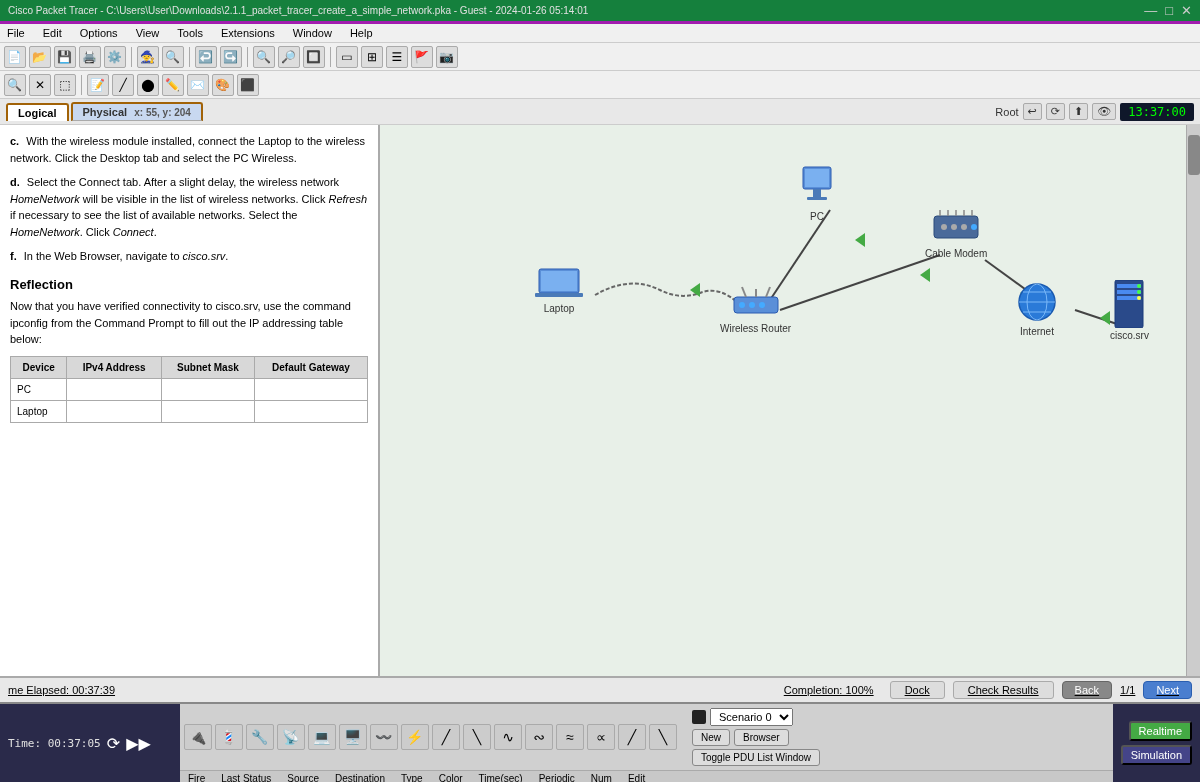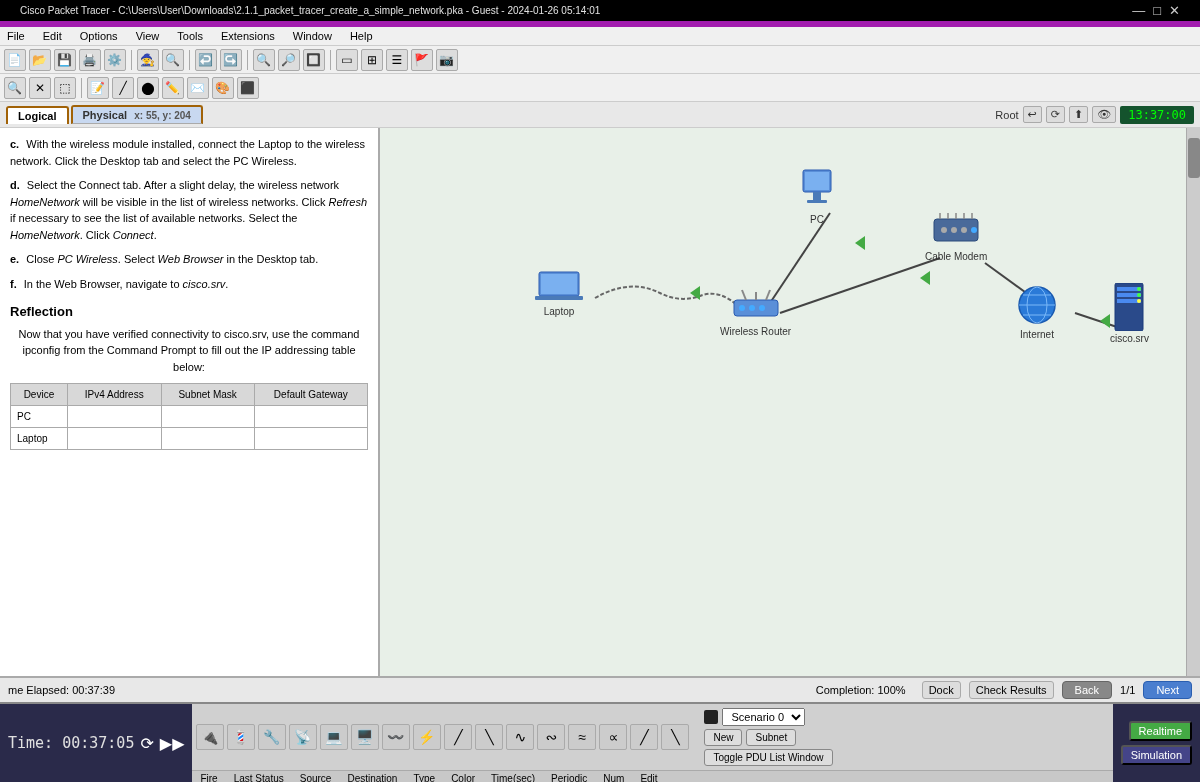--- a/index.html
+++ b/index.html
@@ -1,27 +1,27 @@
 <!DOCTYPE html>
 <html><head>
   <meta charset="utf-8">
   <style>
     * { margin: 0; padding: 0; box-sizing: border-box; }
     body { width: 1200px; height: 782px; overflow: hidden; background: #1a1a2e; font-family: 'Segoe UI', Arial, sans-serif; font-size: 11px; }
 
     
     .title-bar {
-      background: #000000;
+      background: #15803d;
       color: #e0e0e0;
-      padding: 3px 20px;
+      padding: 3px 8px;
       font-size: 11px;
       display: flex;
       align-items: center;
       justify-content: space-between;
-      border-bottom: 6px solid #a21caf;
+      border-bottom: 3px solid #a21caf;
     }
     .title-bar-controls { display: flex; gap: 8px; }
     .title-btn { color: #ccc; cursor: pointer; font-size: 13px; }
 
     
     .menu-bar {
       background: #f0f0f0;
       display: flex;
       align-items: center;
       padding: 2px 4px;
@@ -70,21 +70,21 @@
       font-size: 11px;
       font-weight: bold;
       margin-right: 2px;
     }
     .mode-tab.logical { background: #fff; border-bottom: none; color: #000; }
     .mode-tab.physical { background: #c8d8f0; border-bottom: 1px solid #aaa; color: #333; }
     .mode-coords { font-size: 10px; color: #555; margin-left: 4px; }
     .mode-tabs-spacer { flex: 1; }
     .root-area { display: flex; align-items: center; gap: 4px; font-size: 11px; color: #333; }
     .root-btn { background: #ddd; border: 1px solid #aaa; border-radius: 2px; padding: 1px 4px; cursor: pointer; font-size: 11px; }
-    .time-display { background: #14532d; color: #0f0; padding: 2px 8px; font-size: 12px; font-family: monospace; border-radius: 2px; }
+    .time-display { background: #0f172a; color: #0f0; padding: 2px 8px; font-size: 12px; font-family: monospace; border-radius: 2px; }
 
     
     .left-panel {
       width: 380px;
       background: #fff;
       border-right: 2px solid #aaa;
       overflow-y: auto;
       padding: 8px 10px;
       font-size: 11px;
       line-height: 1.5;
@@ -96,21 +96,21 @@
 
     .reflection-title { font-weight: bold; font-size: 13px; margin: 10px 0 4px; }
 
     
     .addr-table { width: 100%; border-collapse: collapse; margin-top: 8px; }
     .addr-table th, .addr-table td {
       border: 1px solid #aaa;
       padding: 3px 6px;
       font-size: 10px;
     }
-    .addr-table th { background: #d8d8d8; font-weight: normal; text-align: center; }
+    .addr-table th { background: #d8d8d8; font-weight: bold; text-align: center; }
     .addr-table td { background: #fff; }
 
     
     .right-panel {
       flex: 1;
       background: #e8f0e8;
       position: relative;
       overflow: hidden;
     }
     .scrollbar-right {
@@ -156,21 +156,21 @@
     .nav-btn {
       background: #4a7ecf;
       color: #fff;
       border: 1px solid #2a5eb0;
       border-radius: 4px;
       padding: 2px 12px;
       cursor: pointer;
       font-size: 11px;
     }
     .nav-btn.back { background: #888; border-color: #666; }
-    .dock-btn { background: #ddd; border: 1px solid #aaa; border-radius: 3px; padding: 2px 6px; cursor: pointer; font-size: 11px; }
+    .dock-btn { background: #ddd; border: 1px solid #aaa; border-radius: 3px; padding: 2px 14px; cursor: pointer; font-size: 11px; }
     .play-btn { color: #fff; font-size: 16px; cursor: pointer; }
     .realtime-btn, .sim-btn {
       padding: 2px 8px;
       border-radius: 3px;
       font-size: 11px;
       cursor: pointer;
     }
     .realtime-btn { background: #4a4; color: #fff; margin-left: auto; }
     .sim-btn { background: #448; color: #fff; }
     .dev-icon-btn {
@@ -296,34 +296,28 @@
         <span class="instruction-letter">c.</span>
         <span>With the wireless module installed, connect the Laptop to the wireless network. Click the Desktop tab and select the PC Wireless.</span>
       </div>
       <div class="instruction-item">
         <span class="instruction-letter">d.</span>
         <span>
           Select the Connect tab. After a slight delay, the wireless network <span class="highlight">HomeNetwork</span> will be visible in the list of wireless networks. Click <span class="highlight">Refresh</span> if necessary to see the list of available networks. Select the <span class="highlight">HomeNetwork</span>. Click <span class="highlight">Connect</span>.
         </span>
       </div>
       <div class="instruction-item">
-        <span class="instruction-letter">e.</span>
-        <span>
-          Close <span class="highlight">PC Wireless</span>. Select <span class="highlight">Web Browser</span> in the Desktop tab.
-        </span>
-      </div>
-      <div class="instruction-item">
         <span class="instruction-letter">f.</span>
         <span>
           In the Web Browser, navigate to <span class="highlight">cisco.srv</span>.
         </span>
       </div>
 
       <div class="reflection-title">Reflection</div>
-      <div style="margin-bottom:8px;text-align:center;">Now that you have verified connectivity to cisco.srv, use the command ipconfig from the Command Prompt to fill out the IP addressing table below:</div>
+      <div style="margin-bottom:8px;">Now that you have verified connectivity to cisco.srv, use the command ipconfig from the Command Prompt to fill out the IP addressing table below:</div>
 
       <table class="addr-table">
         <thead>
           <tr>
             <th>Device</th>
             <th>IPv4 Address</th>
             <th>Subnet Mask</th>
             <th>Default Gateway</th>
           </tr>
         </thead>
@@ -448,37 +442,37 @@
         <div class="device-label">cisco.srv</div>
       </div>
 
       <div class="scrollbar-right">
         <div class="scrollbar-thumb"></div>
       </div>
     </div>
   </div>
 
   <div style="background:#e8e8e8; border-top:2px solid #aaa; padding:3px 8px;">
-    <div style="display:flex; align-items:center; gap:8px; font-size:11px;">
+    <div style="display:flex; align-items:center; gap:8px; font-size:11px;text-decoration:underline;">
       <span>me Elapsed: 00:37:39</span>
       <span style="flex:1"></span>
       <span style="margin-right:8px;padding-left:32px;">Completion: 100%</span>
       <button class="dock-btn">Dock</button>
       <button class="dock-btn">Check Results</button>
       <button class="nav-btn back">Back</button>
       <span>1/1</span>
       <button class="nav-btn">Next</button>
     </div>
   </div>
 
   <div style="display:flex; height:80px; background:#d8d8d8; border-top:2px solid #888; position:relative;">
 
     <div style="display:flex; flex-direction:column; justify-content:center; padding:4px 8px; background:#2a2a4a; color:#e0e0e0; min-width:180px;">
       <div style="display:flex; align-items:center; gap:6px;">
-        <span style="font-family:monospace; font-size:15px;">Time: 00:37:05</span>
+        <span style="font-family:monospace; font-size:11px;">Time: 00:37:05</span>
         <span class="play-btn">⟳</span>
         <span class="play-btn">▶▶</span>
       </div>
     </div>
 
     <div style="flex:1; display:flex; flex-direction:column;">
       <div style="display:flex; align-items:center; padding:4px; gap:3px; flex:1; background:#d0d0d0;">
         <div class="dev-icon-btn">🔌</div>
         <div class="dev-icon-btn">💈</div>
         <div class="dev-icon-btn">🔧</div>
@@ -496,21 +490,21 @@
         <div class="dev-icon-btn">╱</div>
         <div class="dev-icon-btn">╲</div>
 
         <div style="margin-left:12px; display:flex; flex-direction:column; gap:3px;">
           <div style="display:flex; align-items:center; gap:4px;">
             <div style="width:14px;height:14px;background:#222;border-radius:2px;"></div>
             <select class="scenario-select"><option>Scenario 0</option></select>
           </div>
           <div style="display:flex; gap:4px;">
             <button class="new-btn">New</button>
-            <button class="delete-btn">Subnet</button>
+            <button class="delete-btn">Browser</button>
           </div>
           <button class="toggle-btn">Toggle PDU List Window</button>
         </div>
       </div>
       <div style="display:flex; align-items:center; padding:2px 8px; background:#c8c8c8; border-top:1px solid #aaa; font-size:10px; gap:16px;">
         <span>Fire</span>
         <span>Last Status</span>
         <span>Source</span>
         <span>Destination</span>
         <span>Type</span>

